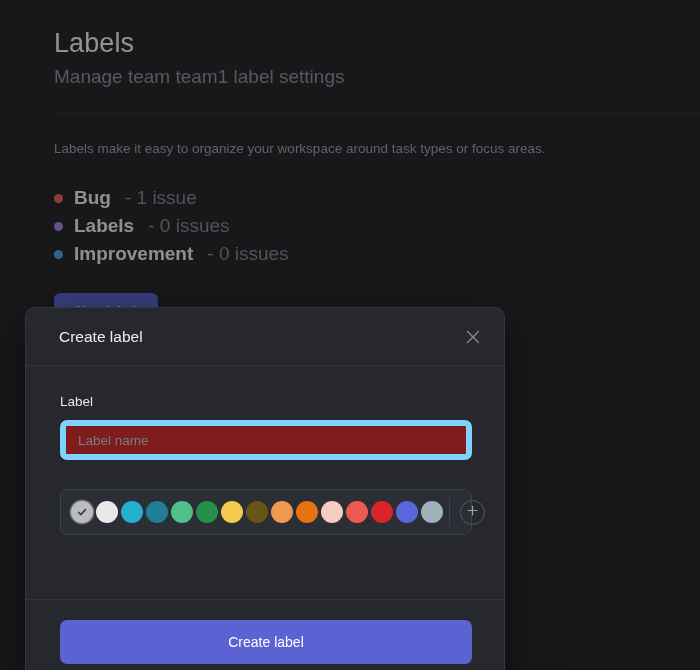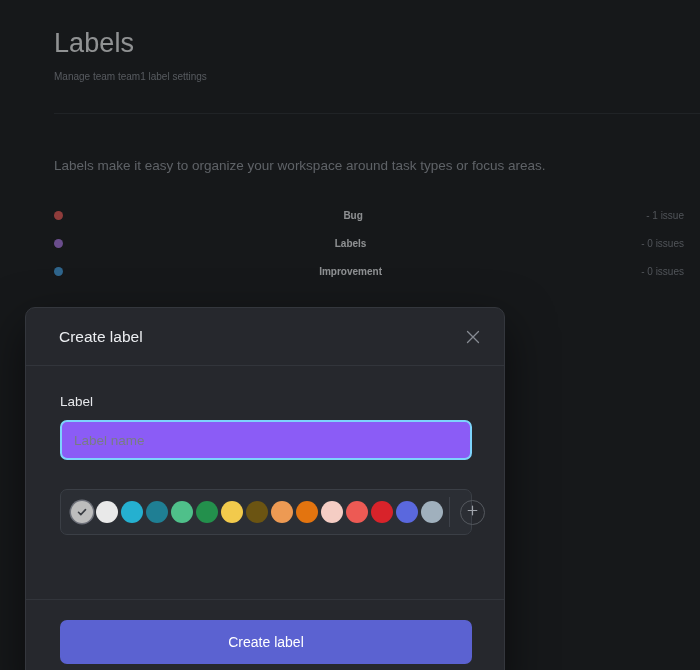--- a/index.html
+++ b/index.html
@@ -9,55 +9,54 @@
     overflow: hidden;
     background: #1f2125;
     font-family: "Liberation Sans", sans-serif;
     -webkit-font-smoothing: antialiased;
   }
 
   
   #page {
     position: absolute;
     inset: 0;
-    padding: 26px 16px 0 54px;
+    padding: 26px 0 0 54px;
   }
   #page-title {
     font-size: 27px;
     font-weight: 400;
     color: #f2f3f5;
     letter-spacing: 0.1px;
     line-height: 34px;
   }
   #page-subtitle {
     margin-top: 8px;
-    font-size: 10px;
+    font-size: 19px;
     color: #8e929a;
     line-height: 18px;
   }
   #header-divider {
     margin-top: 27px;
     width: 646px;
     height: 1px;
     background: #31343a;
   }
   #page-desc {
-    margin-top: 43px;
+    margin-top: 26px;
     font-size: 13.5px;
     color: #9ca0a8;
     line-height: 18px;
   }
 
   #label-list { margin-top: 26px; list-style: none; }
   .label-row {
     display: flex;
     align-items: center;
     height: 28px;
-    font-size: 10px;
-    justify-content: space-between;
+    font-size: 19px;
   }
   .label-dot {
     width: 9px; height: 9px;
     border-radius: 50%;
     margin-right: 11px;
     flex: none;
   }
   .label-name { color: #eceef1; font-weight: bold; }
   .label-count { color: #83878f; margin-left: 14px; }
 
@@ -120,22 +119,22 @@
     padding: 28px 42px 0 34px;
   }
   .field-label {
     font-size: 13.5px;
     color: #e6e8eb;
     margin-bottom: 11px;
   }
   #label-name-input {
     width: 412px;
     height: 40px;
-    background: #8b5cf6;
-    border: 2px solid #7dd3fc;
+    background: #7f1d1d;
+    border: 6px solid #7dd3fc;
     border-radius: 7px;
     padding: 0 12px;
     color: #e6e8eb;
     font-family: inherit;
     font-size: 13.5px;
     outline: none;
   }
   #label-name-input::placeholder { color: #787c84; }
 
   #color-section { margin-top: 29px; }

